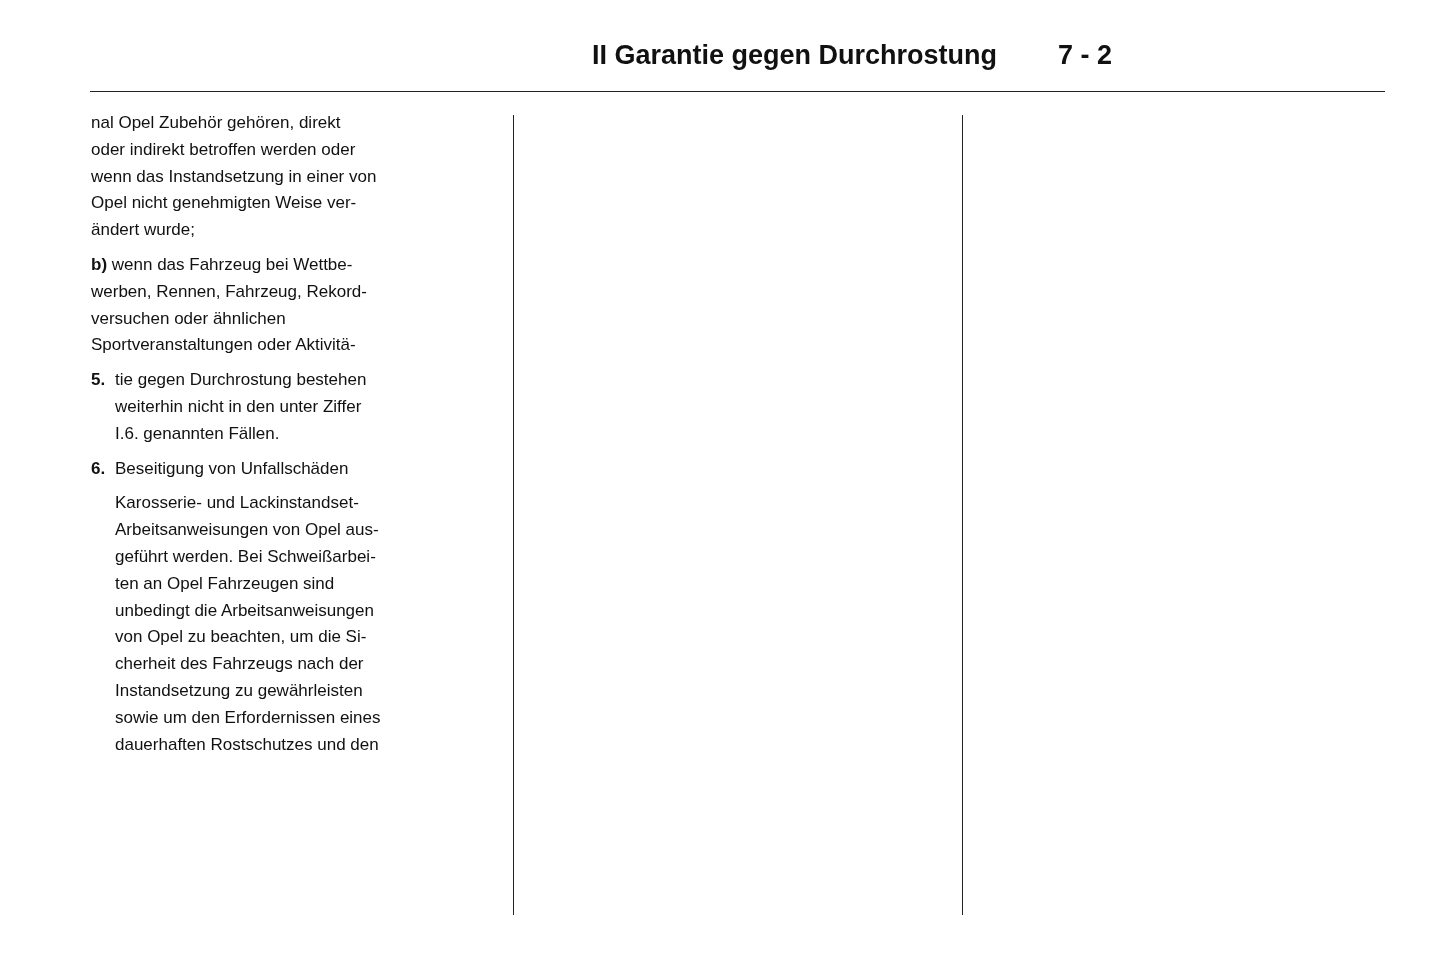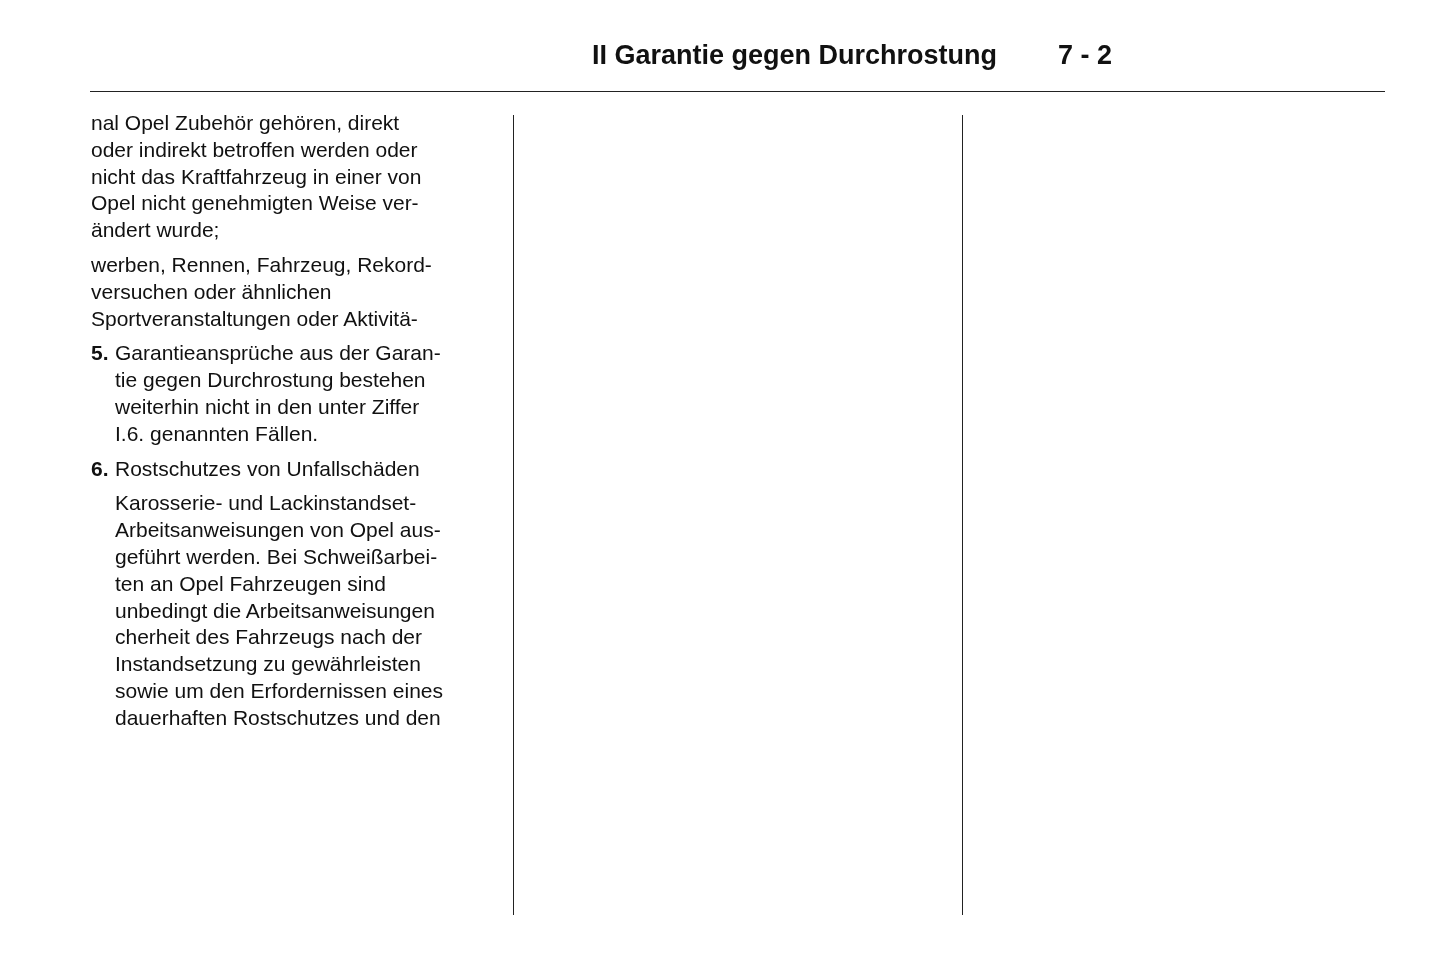--- a/index.html
+++ b/index.html
@@ -55,21 +55,21 @@
       border-left: 1.5px solid #222;
     }
     .col-divider.d1 { left: 513px; }
     .col-divider.d2 { left: 962px; }
 
     .col1 {
       position: absolute;
       top: 110px;
       left: 91px;
       width: 410px;
-      font-size: 21px;
+      font-size: 17px;
       line-height: 26.8px;
     }
     .line { display: block; white-space: nowrap; }
     .para { margin-bottom: 8px; }
     .bold { font-weight: bold; }
     .item {
       position: relative;
       padding-left: 24px;
       margin-bottom: 8px;
     }
@@ -91,48 +91,49 @@
   <span class="header-page">7 - 2</span>
 </div>
 <div class="header-rule"></div>
 <div class="col-divider d1"></div>
 <div class="col-divider d2"></div>
 
 <div class="col1">
   <div class="para">
     <span class="line">nal Opel Zubehör gehören, direkt</span>
     <span class="line">oder indirekt betroffen werden oder</span>
-    <span class="line">nicht das Kraftfahrzeug in einer von</span>
+    <span class="line">wenn das Instandsetzung in einer von</span>
     <span class="line">Opel nicht genehmigten Weise ver-</span>
     <span class="line">ändert wurde;</span>
   </div>
 
   <div class="para">
+    <span class="line"><span class="bold">b)</span><span> wenn das Fahrzeug bei Wettbe-</span></span>
     <span class="line">werben, Rennen, Fahrzeug, Rekord-</span>
     <span class="line">versuchen oder ähnlichen</span>
     <span class="line">Sportveranstaltungen oder Aktivitä-</span>
   </div>
 
   <div class="item">
     <span class="item-num">5.</span>
-    <span class="line">Garantieansprüche aus der Garan-</span>
     <span class="line">tie gegen Durchrostung bestehen</span>
     <span class="line">weiterhin nicht in den unter Ziffer</span>
     <span class="line">I.6. genannten Fällen.</span>
   </div>
 
   <div class="item">
     <span class="item-num">6.</span>
-    <span class="line">Rostschutzes von Unfallschäden</span>
+    <span class="line">Beseitigung von Unfallschäden</span>
   </div>
 
   <div class="item-sub">
     <span class="line">Karosserie- und Lackinstandset-</span>
     <span class="line">Arbeitsanweisungen von Opel aus-</span>
     <span class="line">geführt werden. Bei Schweißarbei-</span>
     <span class="line">ten an Opel Fahrzeugen sind</span>
     <span class="line">unbedingt die Arbeitsanweisungen</span>
+    <span class="line">von Opel zu beachten, um die Si-</span>
     <span class="line">cherheit des Fahrzeugs nach der</span>
     <span class="line">Instandsetzung zu gewährleisten</span>
     <span class="line">sowie um den Erfordernissen eines</span>
     <span class="line">dauerhaften Rostschutzes und den</span>
   </div>
 </div>
 
 </body></html>

